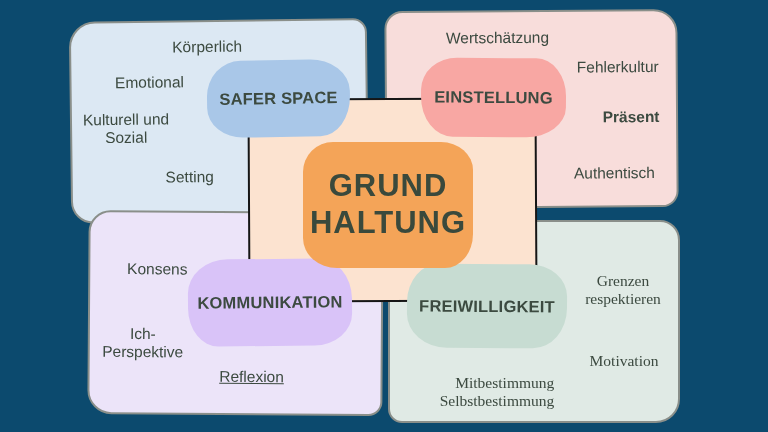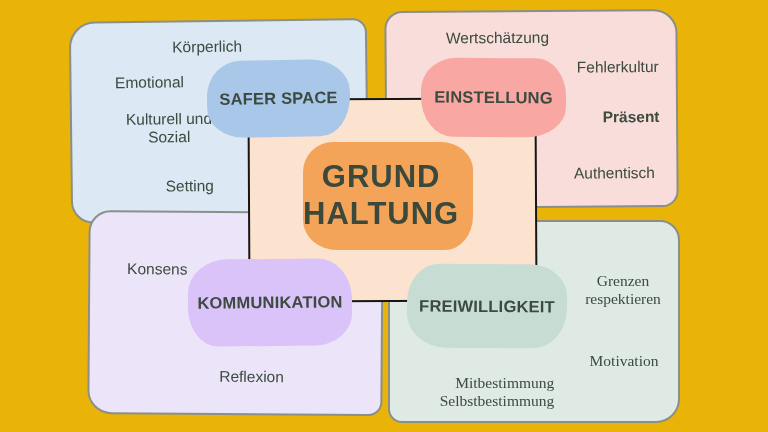--- a/index.html
+++ b/index.html
@@ -3,21 +3,21 @@
 <meta charset="utf-8">
 <style>
   html,body{margin:0;padding:0;}
   body{
     font-family:"Liberation Sans", sans-serif;
     background:#f8f9f2;
   }
   .canvas{
     position:relative;
     width:768px;height:432px;
-    background:#eab308;
+    background:#0c4a6e;
     overflow:hidden;
     color:#3c4a40;
   }
   
   .panel{
     position:absolute;
     border:2px solid #8a8f8a;
     box-sizing:border-box;
   }
   .panel-blue{
@@ -50,52 +50,52 @@
     transform:translate(-50%,-50%);
     font-size:15.5px;
     line-height:1.18;
     text-align:center;
     white-space:pre-line;
     color:#3c4a40;
   }
   
   .i-koerperlich{left:136px;top:25px;}
   .i-emotional{left:78px;top:60px;}
-  .i-kulturell{left:54px;top:106px;margin-left:43px;}
-  .i-setting{left:117px;top:164px;}
+  .i-kulturell{left:54px;top:106px;}
+  .i-setting{left:117px;top:155px;}
   
   .i-wertschaetzung{left:111px;top:26px;}
   .i-fehlerkultur{left:231px;top:56px;}
   .i-praesent{left:244px;top:106px;font-weight:bold;}
   .i-authentisch{left:227px;top:162px;text-align:right;}
   
   .i-konsens{left:67px;top:57px;}
   .i-ichperspektive{left:53px;top:131px;}
-  .i-reflexion{left:162px;top:164px;}
+  .i-reflexion{left:162px;top:164px;text-decoration:underline;}
   
   .i-grenzen{left:233px;top:68px;}
   .i-motivation{left:234px;top:139px;}
   .i-mitbestimmung{left:107px;top:170px;text-align:right;}
   
   .center-peach{
     position:absolute;
     left:248px;top:98px;width:289px;height:204px;
     background:#fce3d0;
     border:2.5px solid #161616;
     border-radius:26px;
     box-sizing:border-box;
     transform:rotate(-0.3deg);
   }
   
   .center-orange{
     position:absolute;
-    left:303px;top:142px;width:170px;height:108px;
+    left:303px;top:142px;width:170px;height:126px;
     background:#f4a458;
     border-radius:30px 32px 28px 34px / 30px 28px 34px 30px;
-    display:flex;align-items:center;justify-content:flex-start;
+    display:flex;align-items:center;justify-content:center;
   }
   .center-title{
     font-size:31px;
     font-weight:bold;
     letter-spacing:1px;
     line-height:1.18;
     text-align:center;
     white-space:pre-line;
     color:#3a493c;
   }
@@ -149,20 +149,22 @@
 
   <div class="panel panel-pink">
     <div class="item i-wertschaetzung">Wertschätzung</div>
     <div class="item i-fehlerkultur">Fehlerkultur</div>
     <div class="item i-praesent">Präsent</div>
     <div class="item i-authentisch">Authentisch</div>
   </div>
 
   <div class="panel panel-purple">
     <div class="item i-konsens">Konsens</div>
+    <div class="item i-ichperspektive">Ich-
+Perspektive</div>
     <div class="item i-reflexion">Reflexion</div>
   </div>
 
   <div class="panel panel-mint">
     <div class="item i-grenzen">Grenzen
 respektieren</div>
     <div class="item i-motivation">Motivation</div>
     <div class="item i-mitbestimmung">Mitbestimmung
 Selbstbestimmung</div>
   </div>

